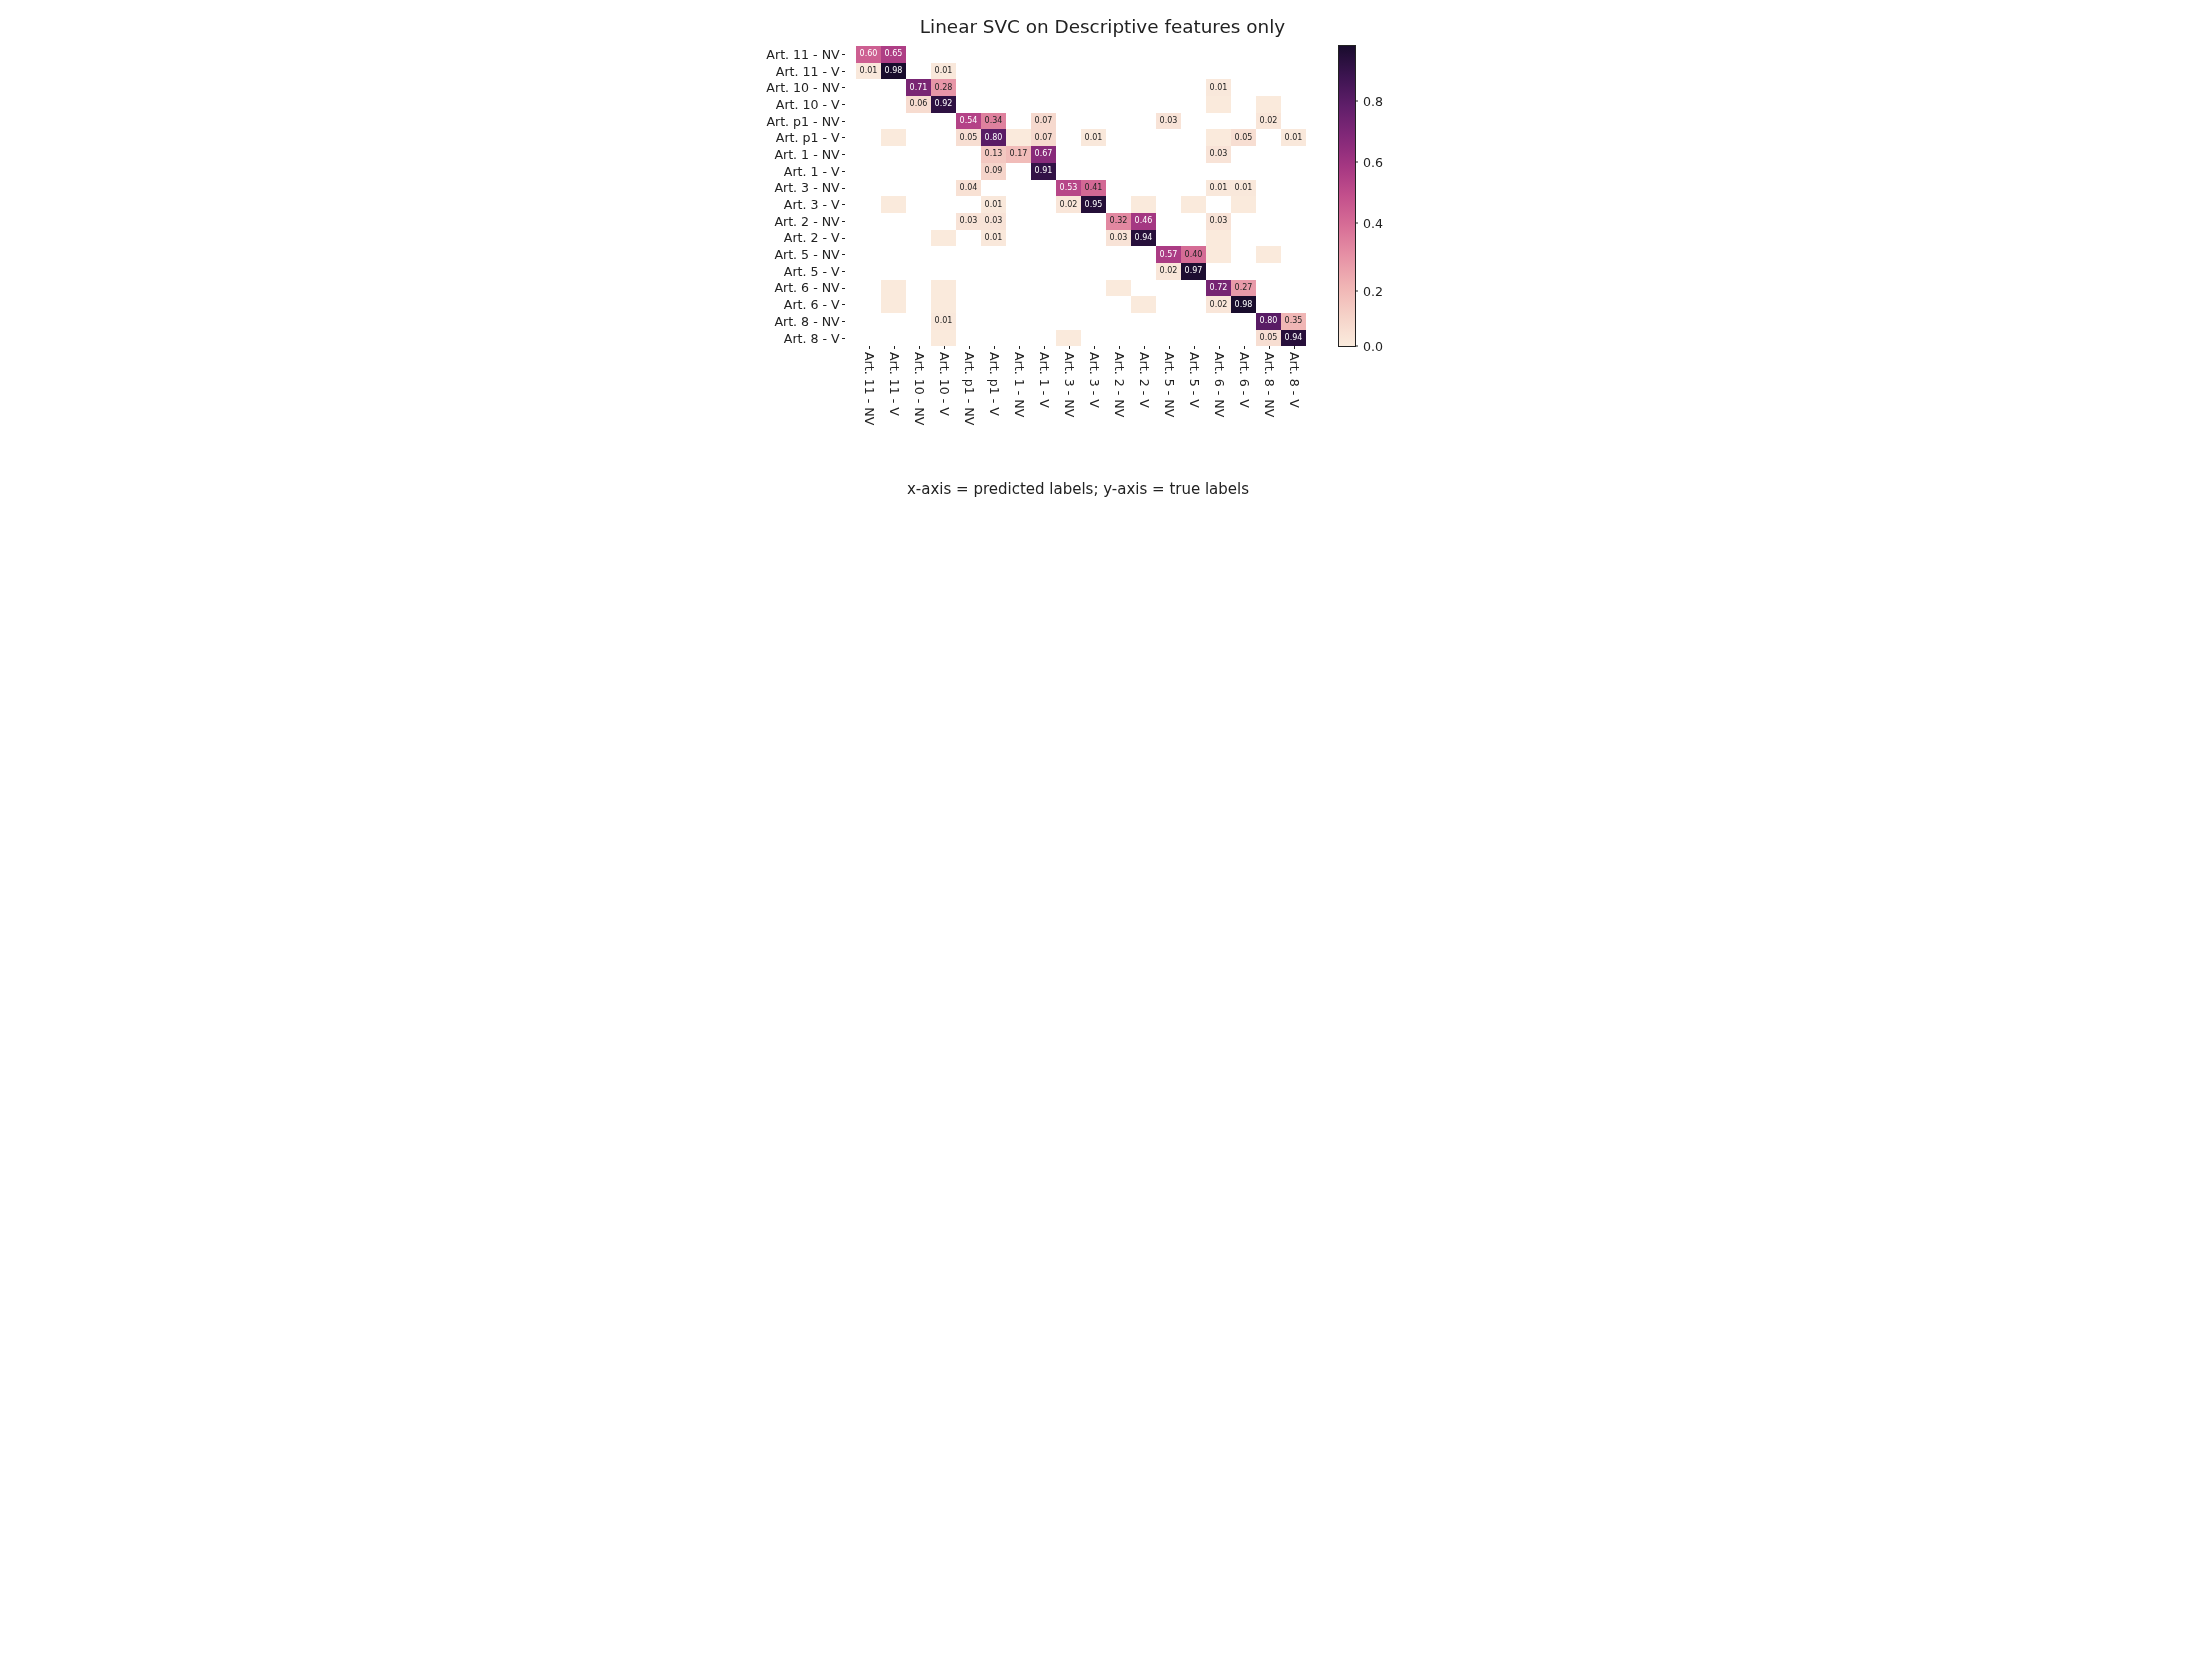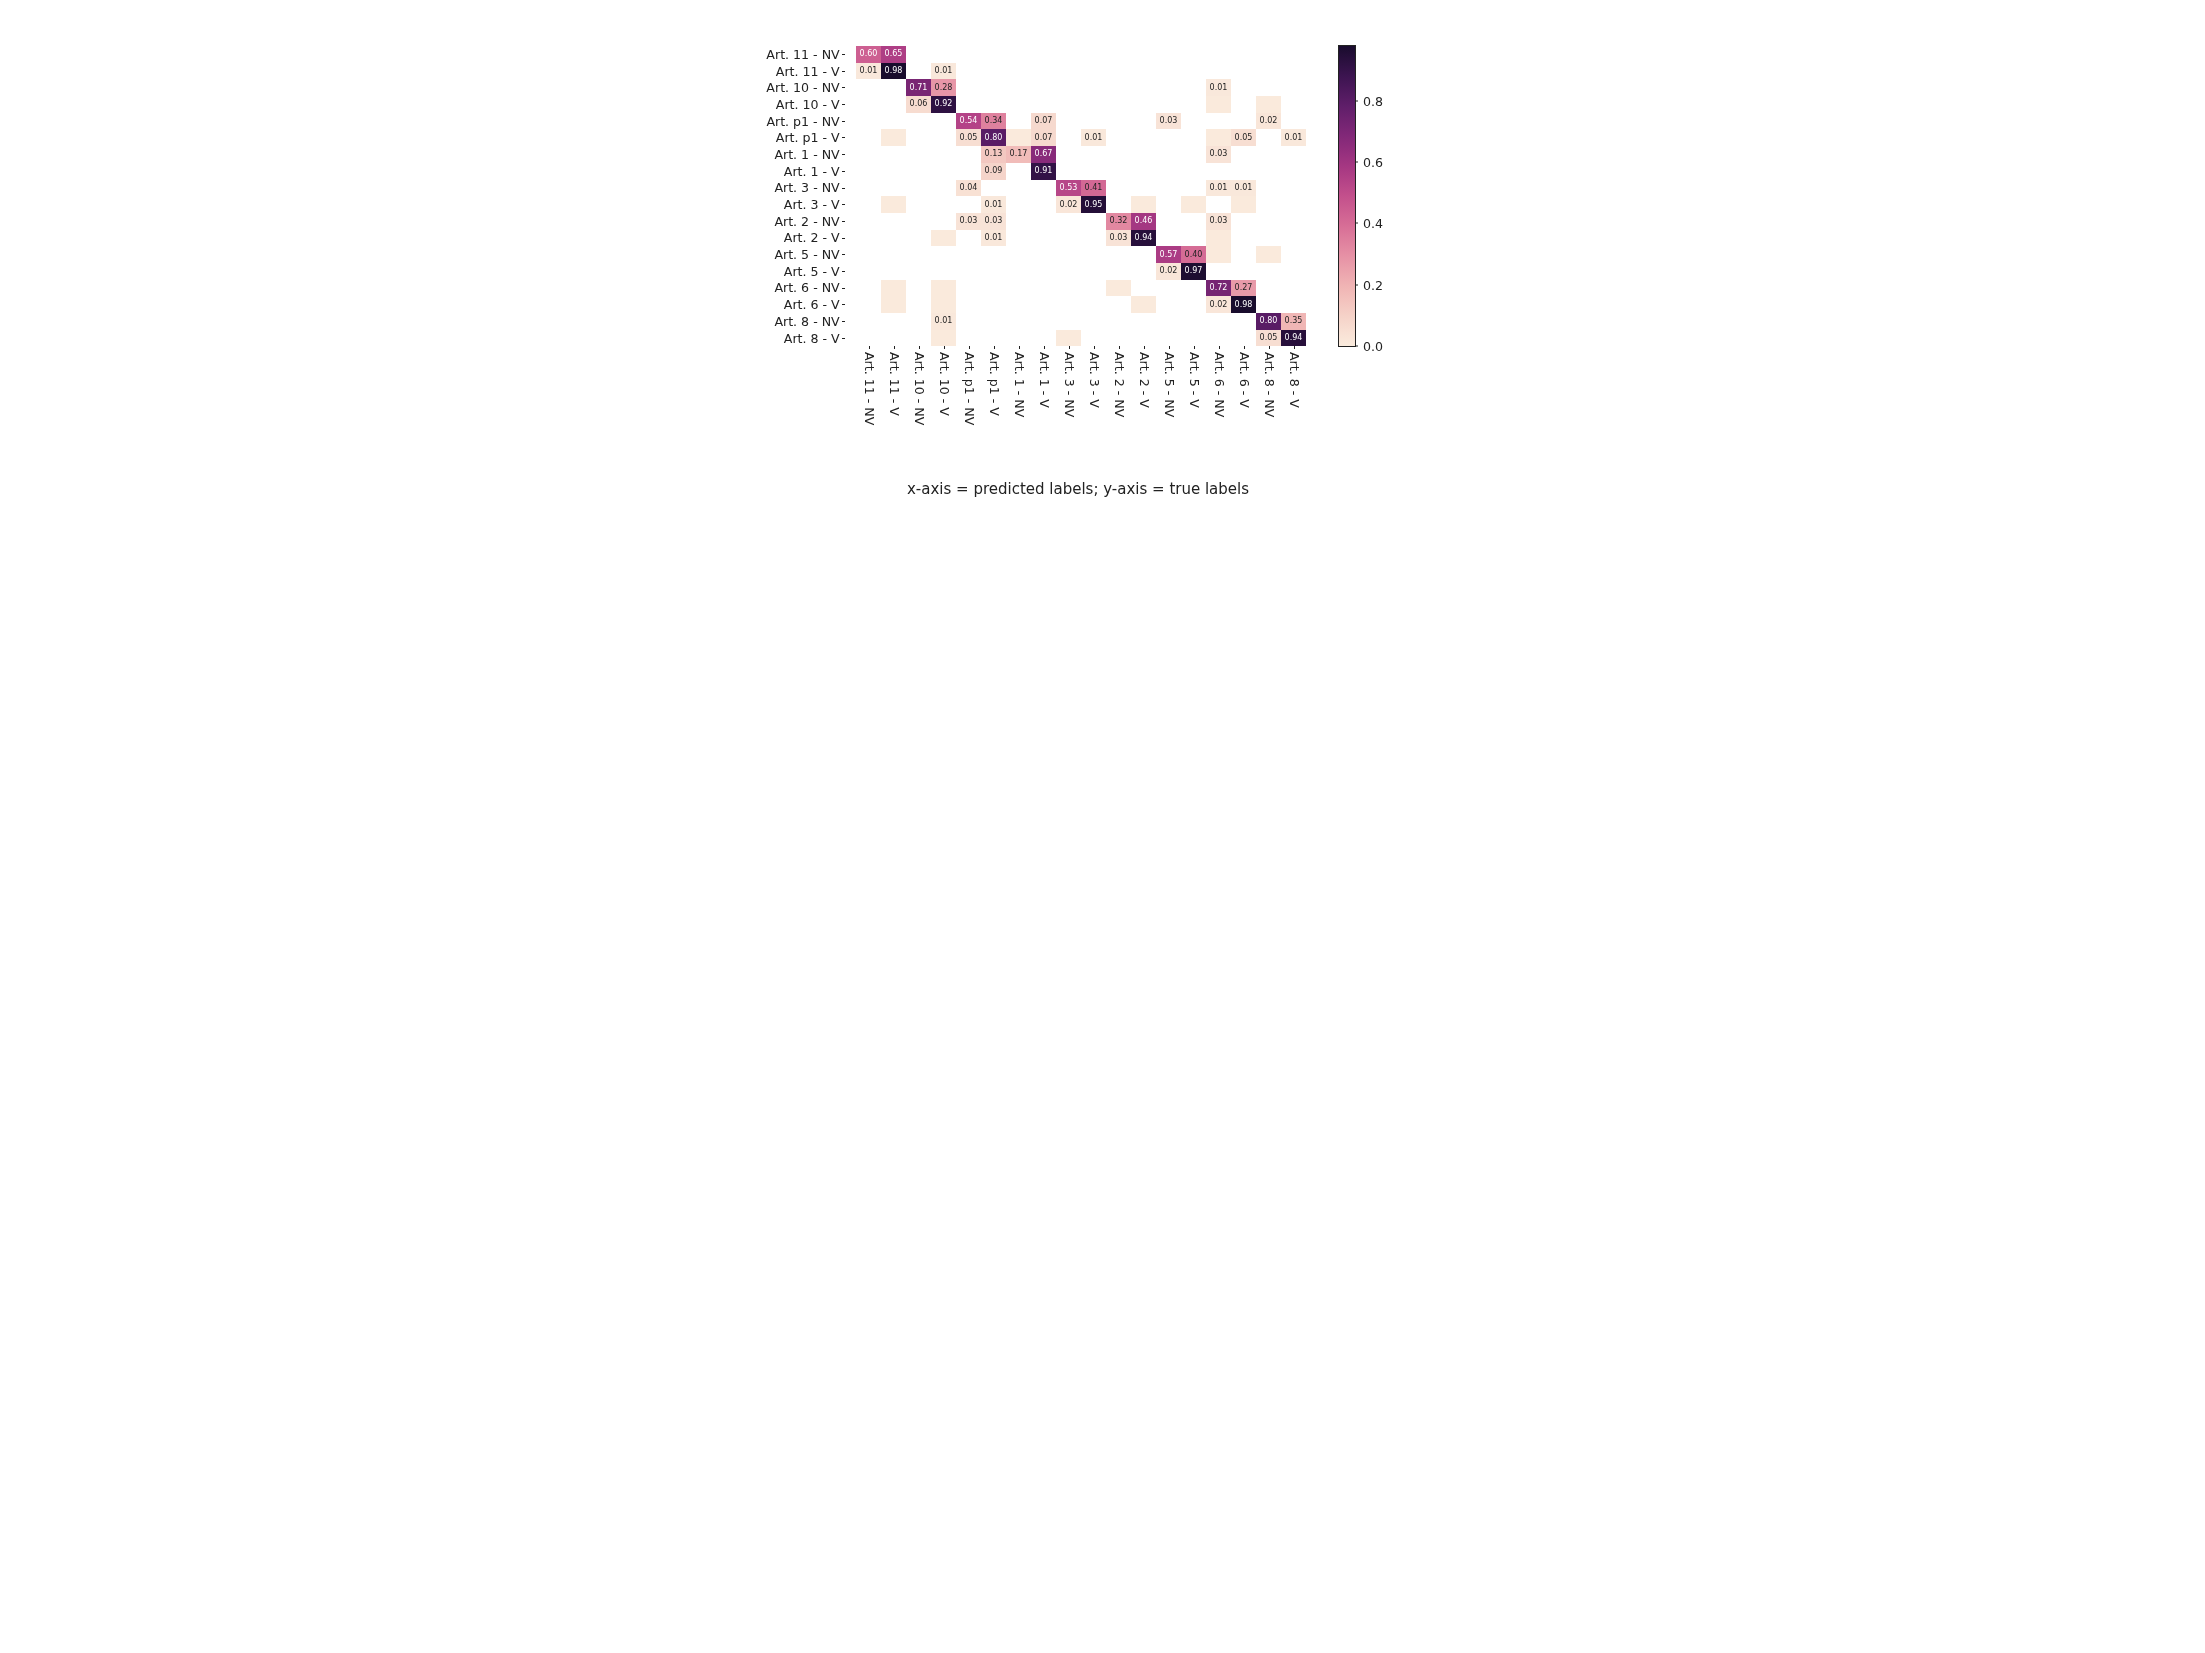--- a/index.html
+++ b/index.html
@@ -148,20 +148,21 @@
     height: 0.6px;
     background: #222;
     margin-right: 4.6px;
   }
 </style>
 </head>
 <body>
 
 <div class="figure">
 
+  <div class="title">Linear SVC on Descriptive features only</div>
 
   <div class="yticks" id="yticks">
       <div class="ytick">
         <span>Art. 11 - NV</span>
         <span class="tickmark"></span>
       </div>
       <div class="ytick">
         <span>Art. 11 - V</span>
         <span class="tickmark"></span>
       </div>
@@ -634,21 +635,21 @@
     </div>
 
   <div class="xaxis-label">x-axis = predicted labels; y-axis = true labels</div>
 
   <div class="colorbar" id="colorbar" style="background: linear-gradient(rgb(25, 12, 45) 0%, rgb(43, 16, 63) 5%, rgb(60, 20, 80) 10%, rgb(78, 25, 93) 15%, rgb(95, 30, 105) 20%, rgb(113, 35, 113) 25%, rgb(130, 40, 120) 30%, rgb(147, 47, 125) 35%, rgb(165, 55, 130) 40%, rgb(180, 67, 135) 45%, rgb(195, 80, 140) 50%, rgb(205, 95, 145) 55%, rgb(215, 110, 150) 60%, rgb(223, 128, 158) 65%, rgb(230, 145, 165) 70%, rgb(235, 163, 173) 75%, rgb(240, 180, 180) 80%, rgb(243, 195, 190) 85%, rgb(245, 210, 200) 90%, rgb(248, 223, 211) 95%, rgb(250, 235, 221) 100%);"></div>
   <div class="cbar-ticks" id="cbar-ticks">
       <div class="cbar-tick" style="top: 300px;">
         <span class="tm"></span>
         <span>0.0</span>
       </div>
-      <div class="cbar-tick" style="top: 239px;">
+      <div class="cbar-tick" style="top: 245px;">
         <span class="tm"></span>
         <span>0.2</span>
       </div>
       <div class="cbar-tick" style="top: 177px;">
         <span class="tm"></span>
         <span>0.4</span>
       </div>
       <div class="cbar-tick" style="top: 116px;">
         <span class="tm"></span>
         <span>0.6</span>

